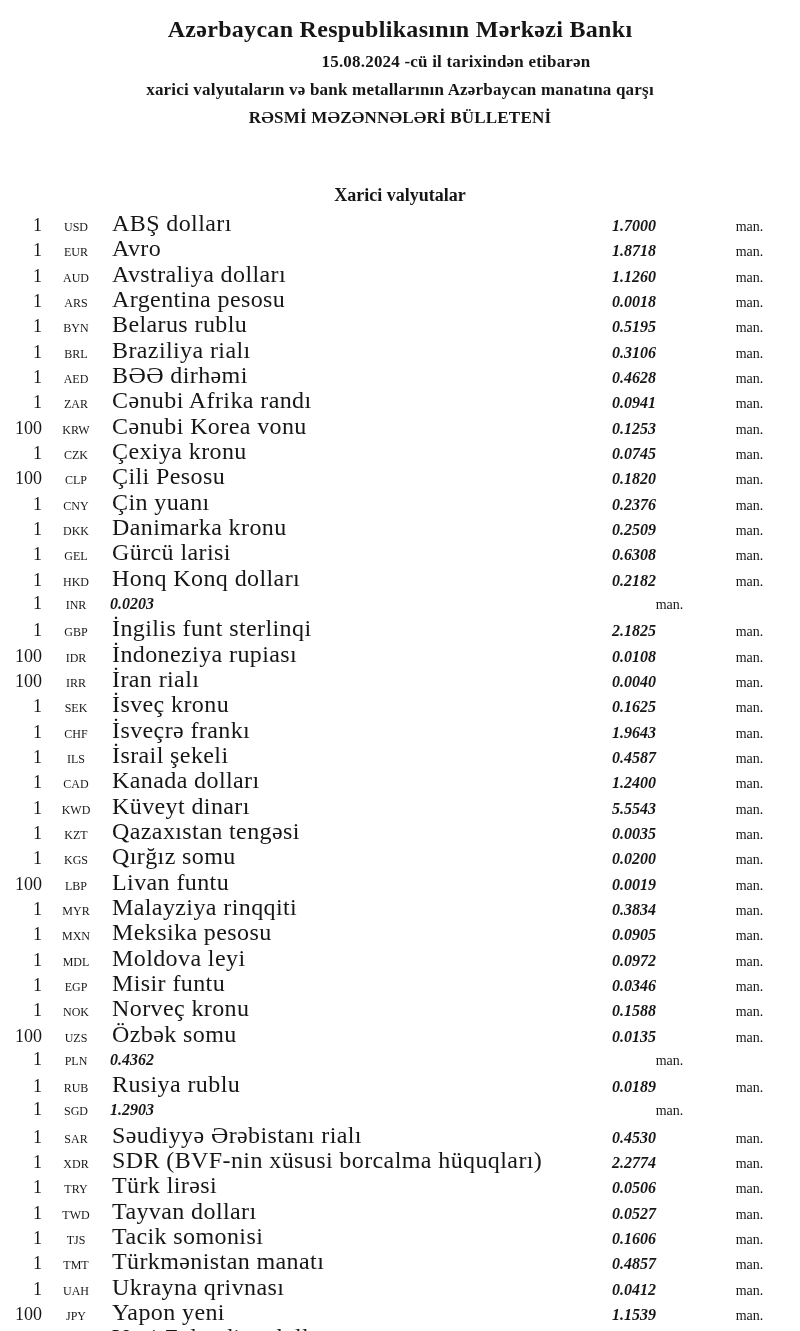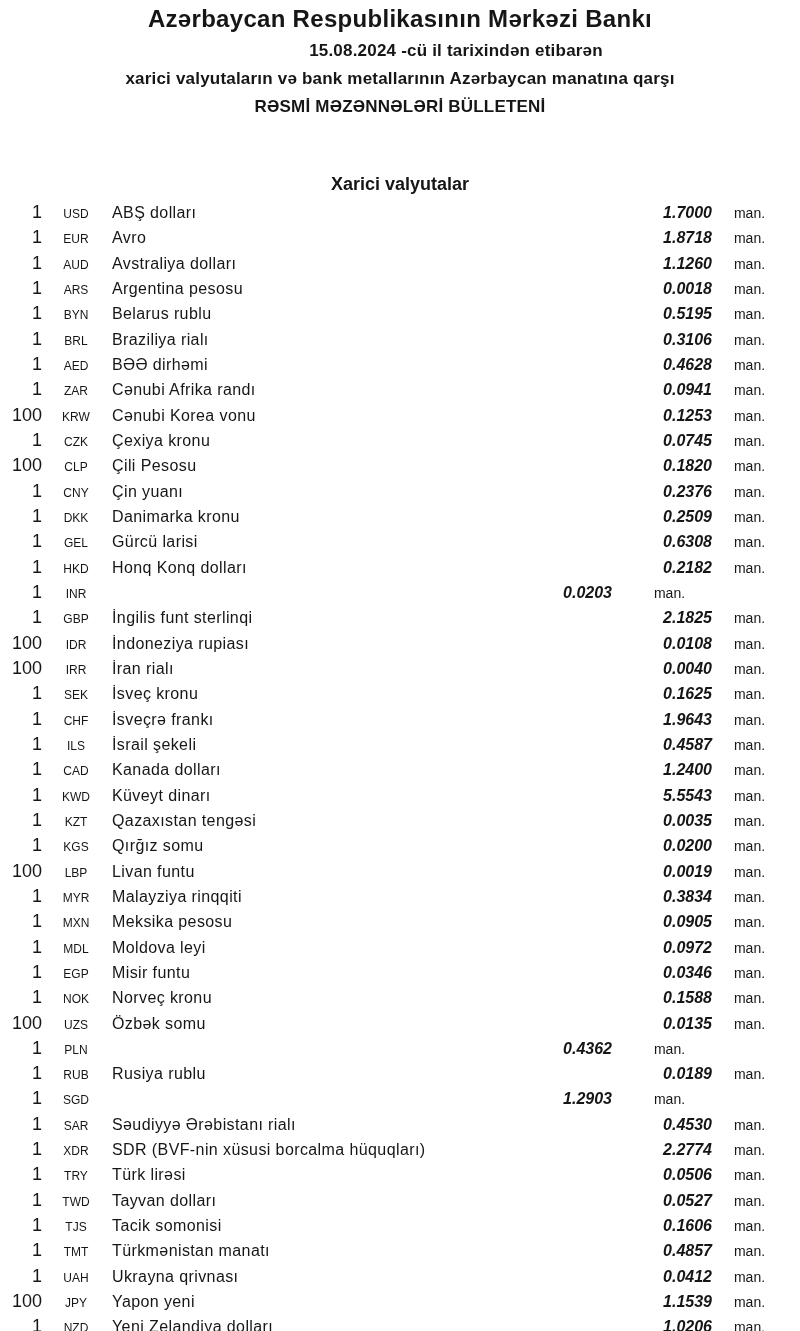--- a/index.html
+++ b/index.html
@@ -6,24 +6,24 @@
     margin: 0;
     padding: 0;
     background: #ffffff;
   }
   .page {
     position: relative;
     width: 800px;
     height: 1331px;
     background: #ffffff;
     color: #161616;
-    font-family: Liberation Sans, sans-serif;
+    font-family: Liberation Serif, serif;
     overflow: hidden;
     box-sizing: border-box;
-    padding-top: 0;
+    padding-top: 11px;
   }
   .doc-header {
     text-align: center;
   }
   .doc-title {
     font-size: 24px;
     font-weight: bold;
     line-height: 37px;
     letter-spacing: 0.3px;
   }
@@ -57,28 +57,28 @@
   .qty {
     text-align: right;
     font-size: 18px;
   }
   .code {
     text-align: center;
     font-size: 12px;
   }
   .name {
     text-align: left;
-    font-size: 16px;
+    font-size: 24px;
     padding-left: 2px;
     letter-spacing: 0.4px;
     white-space: nowrap;
     overflow: hidden;
   }
   .rate {
-    text-align: right;
+    text-align: left;
     font-size: 16px;
     font-weight: bold;
     font-style: italic;
   }
   .unit {
     text-align: center;
     padding-left: 15px;
     font-size: 14px;
   }
 </style>

